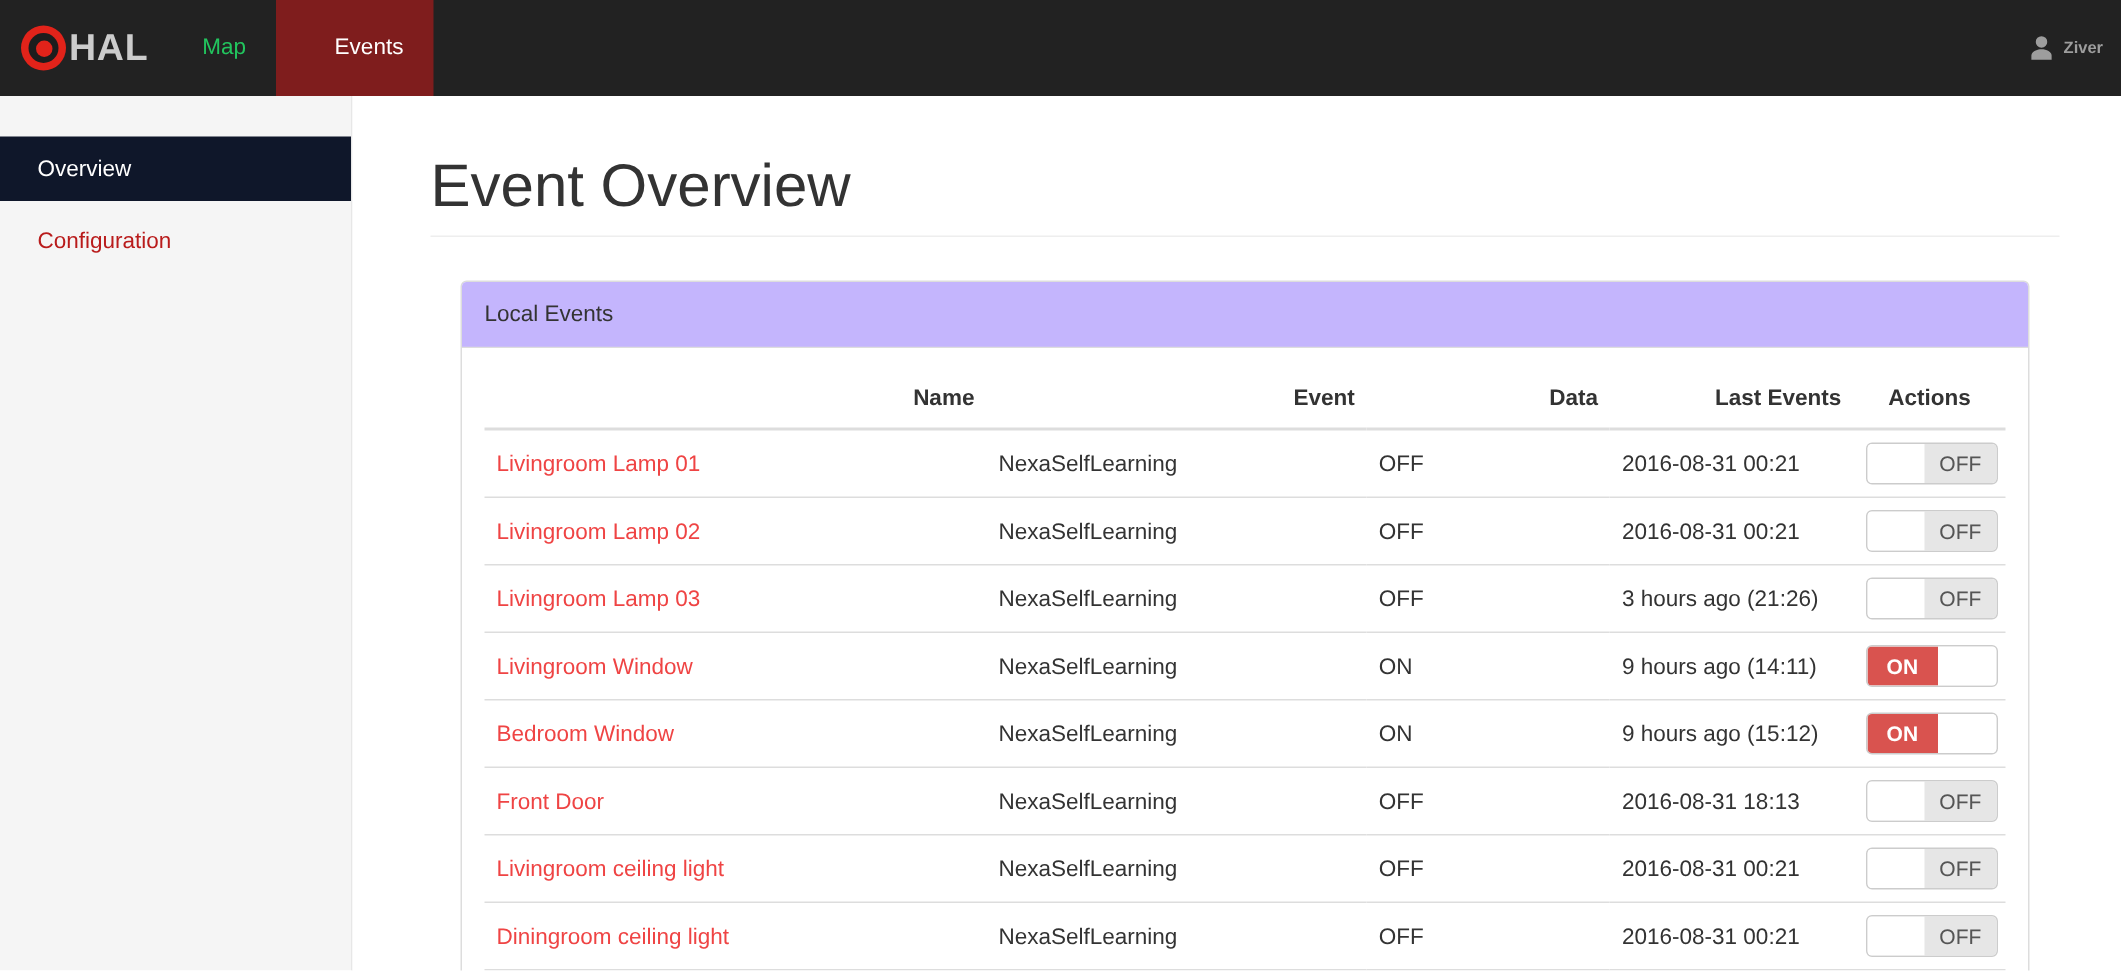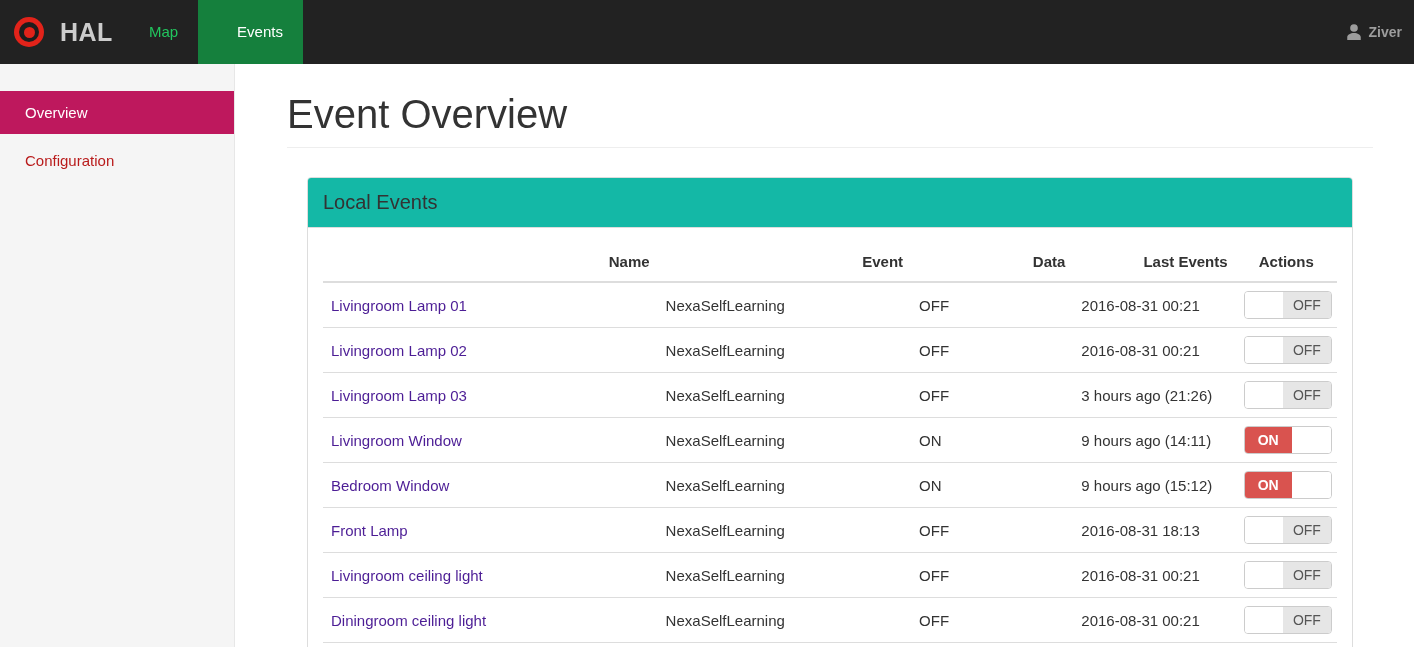--- a/index.html
+++ b/index.html
@@ -15,21 +15,21 @@
   .navbar {
     position: relative;
     height: 64px;
     background: #222;
     display: flex;
     align-items: stretch;
   }
   .brand {
     display: flex;
     align-items: center;
-    gap: 16px;
+    gap: 2px;
     padding: 0 16px 0 14px;
     cursor: pointer;
   }
   .logo {
     width: 30px; height: 30px;
     border-radius: 50%;
     background: #e2231a;
     display: flex; align-items: center; justify-content: center;
   }
   .logo-mid {
@@ -53,35 +53,35 @@
   .nav-item {
     display: block;
     line-height: 64px;
     padding: 0 20px;
     color: #22c55e;
     font-size: 15px;
     text-decoration: none;
     cursor: pointer;
   }
   .nav-item.active {
-    background: #15803d;
+    background: #7f1d1d;
     color: #fff;
     padding-left: 39px;
   }
   .user {
     position: absolute;
     right: 0; top: 0;
     height: 64px;
     display: flex;
     align-items: center;
     gap: 6px;
     padding: 0 12px;
     color: #9d9d9d;
     font-weight: bold;
-    font-size: 14px;
+    font-size: 11px;
     cursor: pointer;
     text-align: right;
   }
   .user svg { display: block; }
 
   
   .layout { display: flex; height: 583px; }
   .sidebar {
     width: 235px;
     flex: 0 0 235px;
@@ -91,53 +91,53 @@
   }
   .side-item {
     display: block;
     padding: 13px 25px;
     font-size: 15px;
     color: #b91c1c;
     text-decoration: none;
     cursor: pointer;
   }
   .side-item.active {
-    background: #be185d;
+    background: #0f172a;
     color: #fff;
   }
   .side-item:not(.active) { margin-top: 5px; }
 
   .main {
     flex: 1 1 auto;
     background: #fff;
-    padding: 2px 41px 0 52px;
+    padding: 12px 41px 0 52px;
   }
   .page-title {
     margin-top: 26px;
     font-size: 40px;
     font-weight: 400;
     line-height: 1.1;
     color: #333;
     padding-bottom: 11px;
     border-bottom: 1px solid #eee;
   }
 
   
   .panel {
     margin: 29px 20px 0 20px;
     border: 1px solid #ddd;
     border-radius: 4px;
     background: #fff;
   }
   .panel-heading {
-    background: #14b8a6;
+    background: #c4b5fd;
     border-bottom: 1px solid #ddd;
     border-radius: 3px 3px 0 0;
     padding: 13px 15px;
-    font-size: 20px;
+    font-size: 15px;
     color: #333;
   }
   .panel-body { padding: 15px 15px 0 15px; }
 
   
   table.events-table {
     width: 100%;
     border-collapse: collapse;
     table-layout: fixed;
     font-size: 15px;
@@ -152,21 +152,21 @@
   }
   .events-table td {
     padding: 8px;
     line-height: 23px;
     border-bottom: 1px solid #ddd;
     color: #333;
     vertical-align: middle;
     white-space: nowrap;
   }
   .events-table th.actions, .events-table td.actions { text-align: center; }
-  .link { color: #4c1d95; text-decoration: none; cursor: pointer; }
+  .link { color: #ef4444; text-decoration: none; cursor: pointer; }
 
   
   .switch {
     display: inline-flex;
     width: 88px;
     height: 28px;
     border: 1px solid #ccc;
     border-radius: 4px;
     overflow: hidden;
     vertical-align: middle;
@@ -294,21 +294,21 @@
     <td>ON</td>
     <td>9 hours ago (15:12)</td>
     <td class="actions">
       <div class="switch on">
         <span class="lbl">ON</span>
         <span class="hnd"></span>
       </div>
     </td>
   </tr>
               <tr>
-    <td><a class="link">Front Lamp</a></td>
+    <td><a class="link">Front Door</a></td>
     <td>NexaSelfLearning</td>
     <td>OFF</td>
     <td>2016-08-31 18:13</td>
     <td class="actions">
       <div class="switch off">
         <span class="lbl">OFF</span>
         <span class="hnd"></span>
       </div>
     </td>
   </tr>

